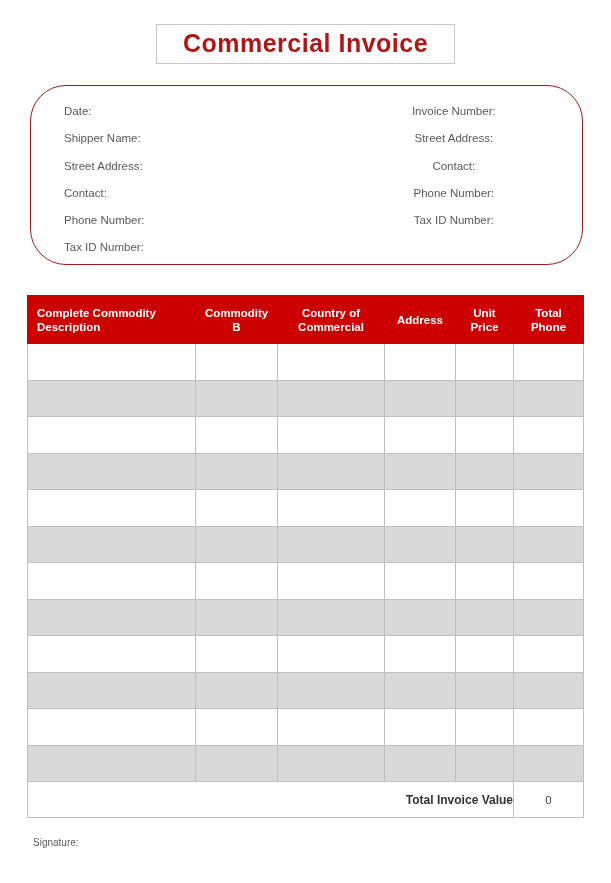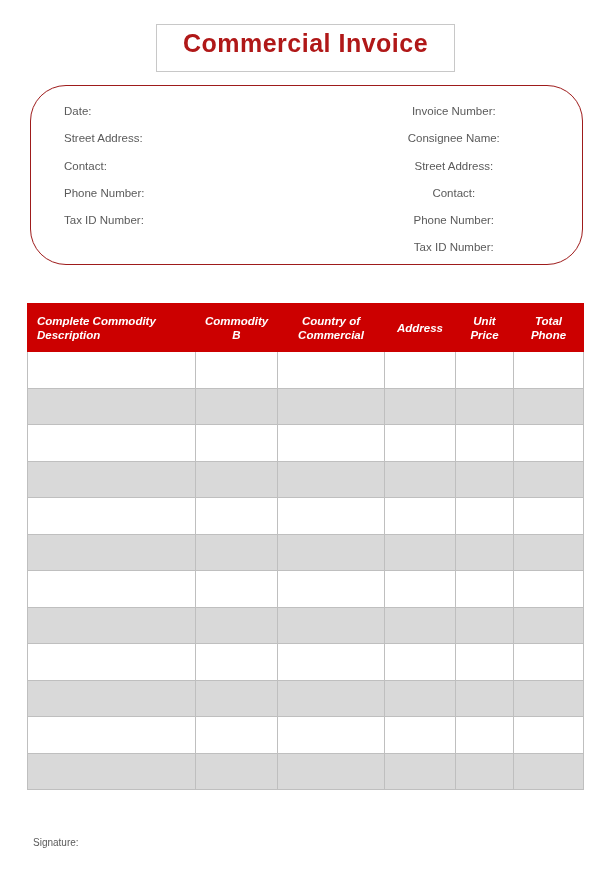--- a/index.html
+++ b/index.html
@@ -19,21 +19,21 @@
   .title-wrap {
     position: absolute;
     left: 0;
     top: 24px;
     width: 611px;
     display: flex;
     justify-content: center;
   }
   .title-box {
     border: 1px solid #c8c8c8;
-    padding: 4px 26px 14px 26px;
+    padding: 4px 26px 6px 26px;
     box-sizing: border-box;
   }
   .title-text {
     color: #b01818;
     font-size: 25px;
     font-weight: bold;
     letter-spacing: 0.5px;
     line-height: 28px;
     white-space: nowrap;
   }
@@ -69,25 +69,24 @@
     font-size: 11.5px;
     line-height: 27.3px;
     height: 27.3px;
     white-space: nowrap;
   }
 
   
   .inv-table {
     position: absolute;
     left: 27px;
-    top: 303px;
+    top: 295px;
     width: 556px;
     border-collapse: collapse;
     table-layout: fixed;
-    font-style: italic;
   }
   .inv-table th,
   .inv-table td {
     border: 1px solid #bfbfbf;
     padding: 0;
     box-sizing: border-box;
   }
   .inv-table thead th {
     background: #cc0000;
     color: #ffffff;
@@ -144,28 +143,28 @@
 <div class="title-wrap">
   <div class="title-box">
     <div class="title-text">Commercial Invoice</div>
   </div>
 </div>
 
 <div class="party-box"></div>
 <div class="party-cols">
   <div class="party-col left">
     <div class="party-field">Date:</div>
+    <div class="party-field">Shipper Name:</div>
     <div class="party-field">Street Address:</div>
     <div class="party-field">Contact:</div>
     <div class="party-field">Phone Number:</div>
     <div class="party-field">Tax ID Number:</div>
   </div>
   <div class="party-col right">
     <div class="party-field">Invoice Number:</div>
-    <div class="party-field">Consignee Name:</div>
     <div class="party-field">Street Address:</div>
     <div class="party-field">Contact:</div>
     <div class="party-field">Phone Number:</div>
     <div class="party-field">Tax ID Number:</div>
   </div>
 </div>
 
 <table class="inv-table">
   <colgroup>
     <col style="width:168px">
@@ -275,16 +274,20 @@
       <td></td>
     </tr>
     <tr class="data-row row-even">
       <td></td>
       <td></td>
       <td></td>
       <td></td>
       <td></td>
       <td></td>
     </tr>
+    <tr class="total-row">
+      <td class="total-label" colspan="5">Total Invoice Value</td>
+      <td class="total-value">0</td>
+    </tr>
   </tbody>
 </table>
 
 <div class="signature">Signature:</div>
 
 </body></html>

